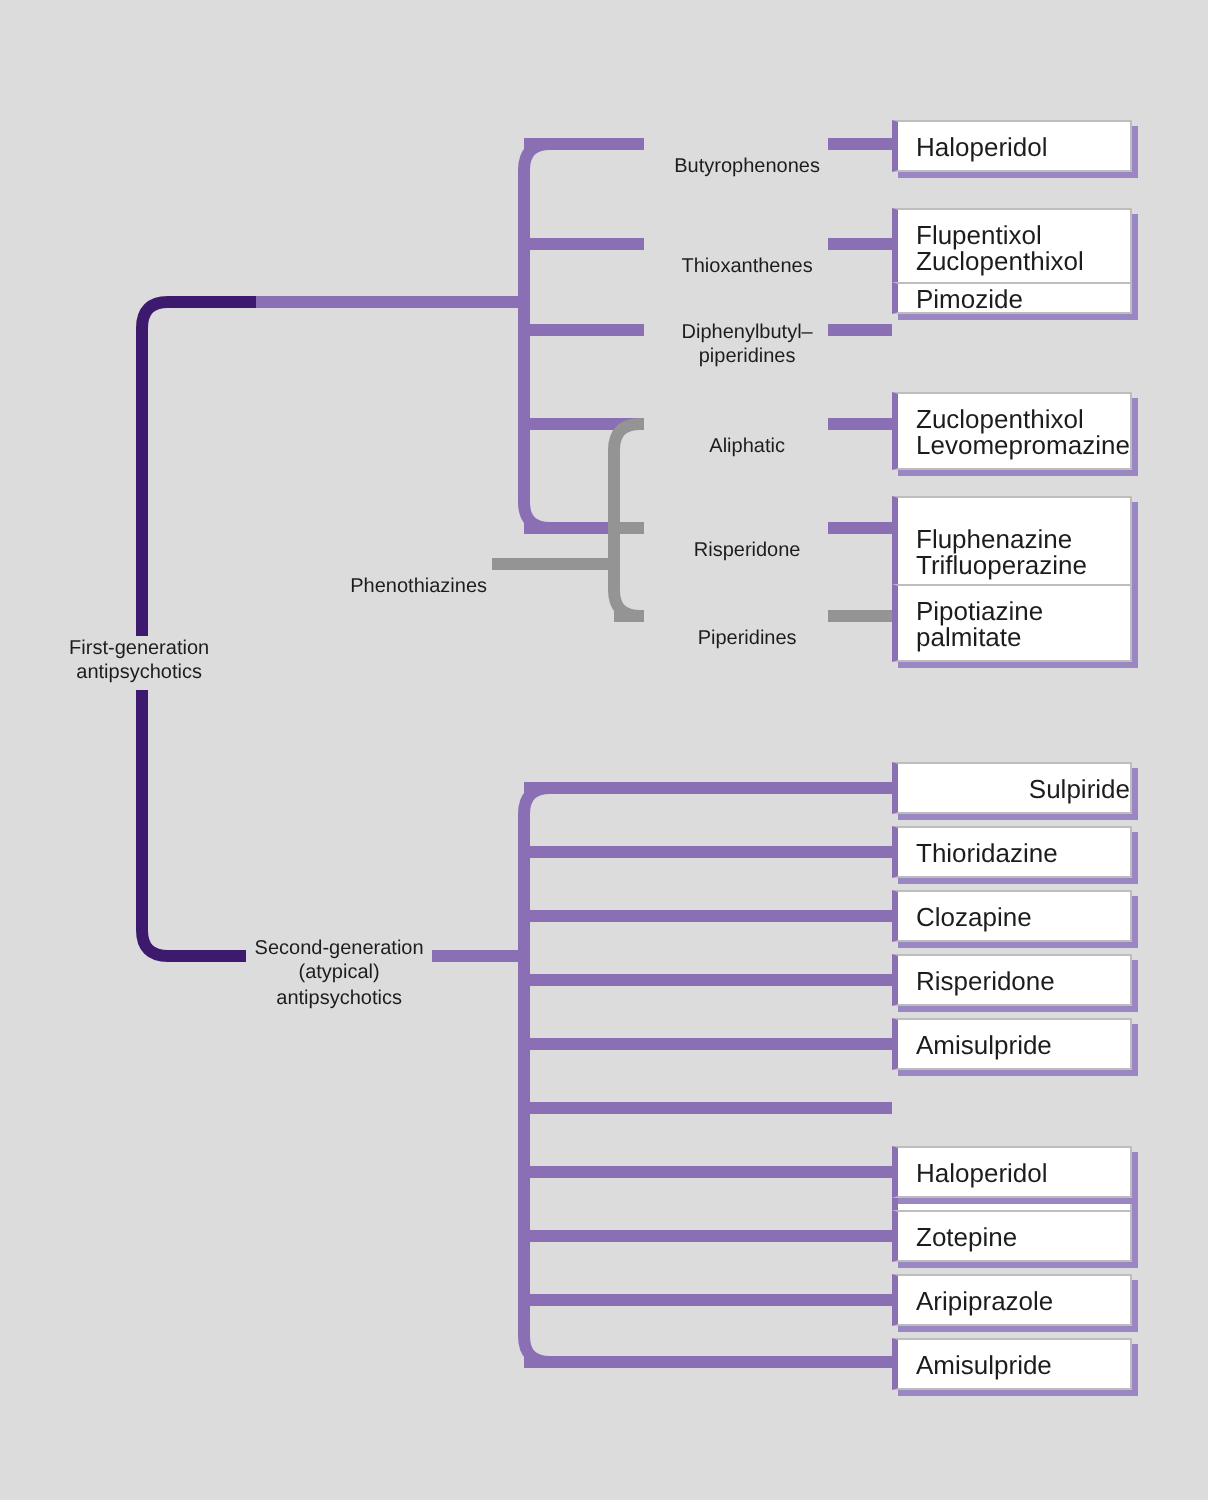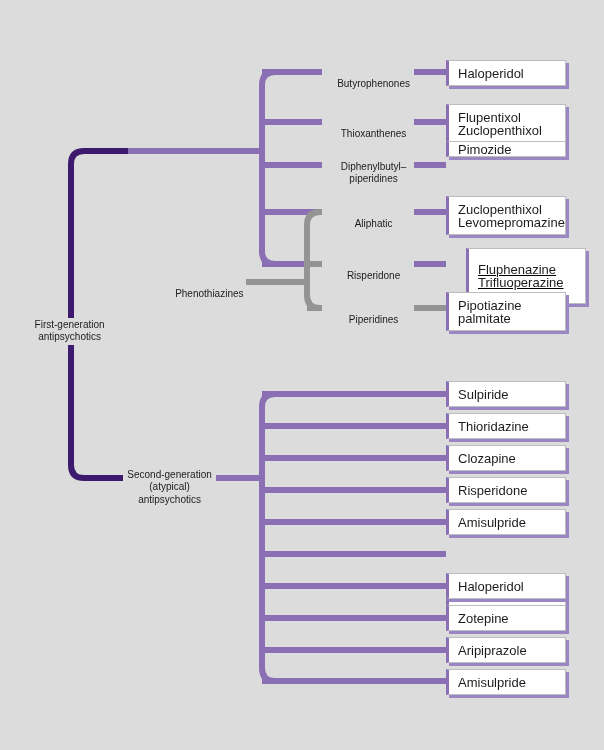--- a/index.html
+++ b/index.html
@@ -160,29 +160,29 @@
         <div class="dline">Flupentixol</div>
         <div class="dline">Zuclopenthixol</div>
       </div>
       <div class="drugbox" style="left: 446px; top: 141px; width: 120px; height: 16px;">
         <div class="dline">Pimozide</div>
       </div>
       <div class="drugbox" style="left: 446px; top: 196px; width: 120px; height: 39px;">
         <div class="dline">Zuclopenthixol</div>
         <div class="dline">Levomepromazine</div>
       </div>
-      <div class="drugbox" style="left: 466px; top: 248px; width: 120px; height: 56px; text-decoration: underline;">
+      <div class="drugbox" style="left: 446px; top: 248px; width: 120px; height: 56px;">
         <div class="dline">Fluphenazine</div>
         <div class="dline">Trifluoperazine</div>
       </div>
       <div class="drugbox" style="left: 446px; top: 292px; width: 120px; height: 39px;">
         <div class="dline">Pipotiazine</div>
         <div class="dline">palmitate</div>
       </div>
-      <div class="drugbox" style="left: 446px; top: 381px; width: 120px; height: 26px;">
+      <div class="drugbox" style="left: 446px; top: 381px; width: 120px; height: 26px; align-items: flex-end;">
         <div class="dline">Sulpiride</div>
       </div>
       <div class="drugbox" style="left: 446px; top: 413px; width: 120px; height: 26px;">
         <div class="dline">Thioridazine</div>
       </div>
       <div class="drugbox" style="left: 446px; top: 445px; width: 120px; height: 26px;">
         <div class="dline">Clozapine</div>
       </div>
       <div class="drugbox" style="left: 446px; top: 477px; width: 120px; height: 26px;">
         <div class="dline">Risperidone</div>

